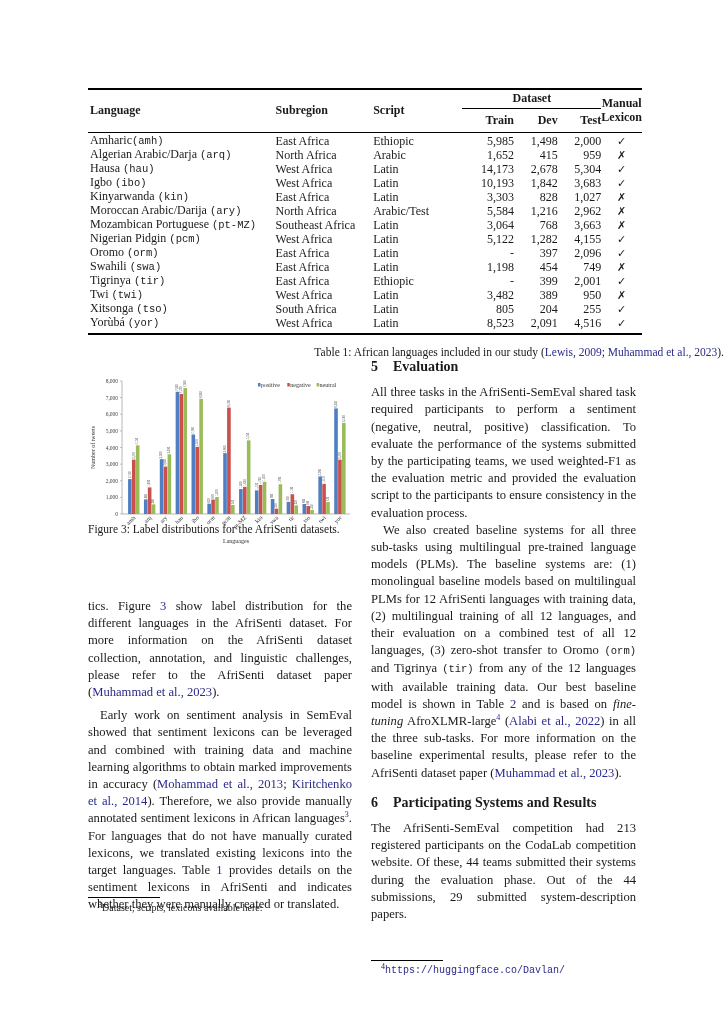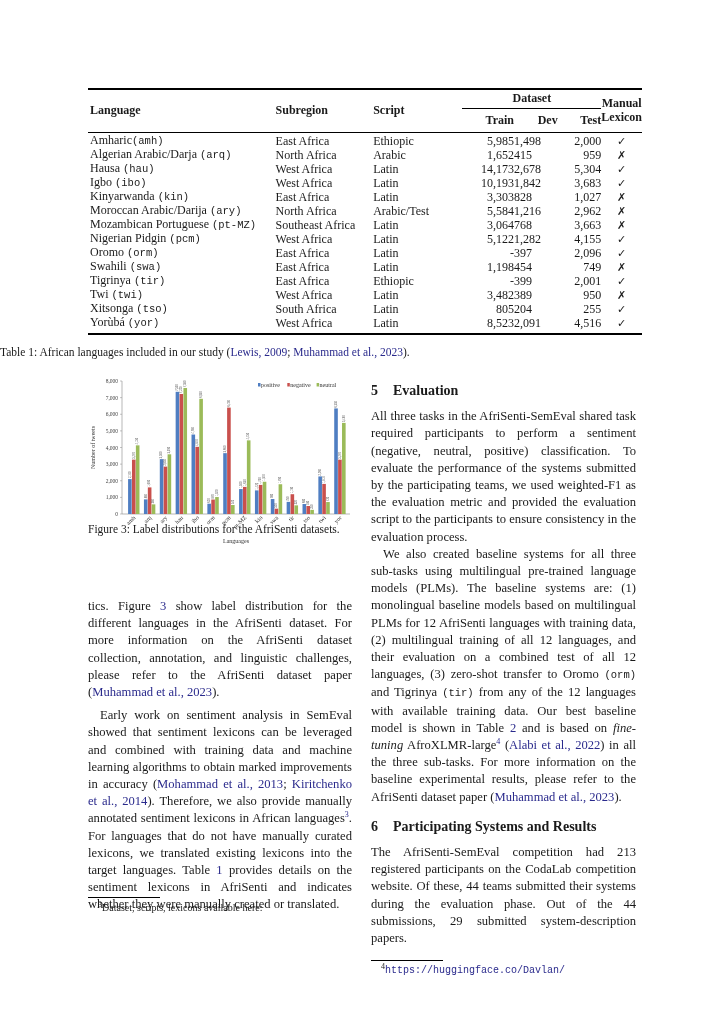--- a/index.html
+++ b/index.html
@@ -14,43 +14,43 @@
     #tbl .toprule { border-top: 2px solid #000; }
     #tbl .midrule { border-top: 0.8px solid #000; }
     #tbl .botrule { border-top: 2px solid #000; }
     #tbl table { width: 100%; border-collapse: collapse; font-size: 12px; line-height: 13px; }
     #tbl th { font-weight: bold; text-align: left; padding: 0; }
     #tbl td { padding: 0; white-space: nowrap; }
     .c-lang { width: 186px; padding-left: 2px !important; }
     .c-sub  { width: 98px; }
     .c-scr  { width: 90px; }
     .c-tr   { width: 52px; text-align: right; }
-    .c-dv   { width: 44px; text-align: left; }
+    .c-dv   { width: 44px; text-align: right; }
     .c-ts   { width: 44px; text-align: right; margin-top: 20px; }
     .c-lex  { width: 40px; text-align: center; }
     .hdr1 td, .hdr1 th { height: 20px; vertical-align: middle; }
     .hdr2 th { height: 20px; }
     .dataset-h { text-align: center !important; }
     .ds-line { border-bottom: 0.8px solid #000; }
     #tbl tbody tr td { height: 11.7px; }
     .sym { font-family: "DejaVu Sans", sans-serif; font-size: 11px; }
 
-    #tbl-cap { position: absolute; left: 0; width: 724px; top: 346px; text-align: left; font-size: 11.5px; }
+    #tbl-cap { position: absolute; left: 0; width: 724px; top: 346px; text-align: right; font-size: 11.5px; }
 
     
     #chart { position: absolute; left: 86px; top: 376px; width: 268px; height: 170px; }
     #chart svg { display: block; }
     #fig-cap { position: absolute; left: 88px; top: 523px; width: 270px; font-size: 11.5px; }
 
     
     .col { position: absolute; font-size: 12.6px; line-height: 17.2px; text-align: justify; }
     .col p { margin: 0; }
     .indent { text-indent: 12px; }
     #left-col { left: 88px; top: 588px; width: 264px; margin-top: 10px; }
-    #right-col { left: 371px; top: 382px; width: 265px; }
+    #right-col { left: 371px; top: 358px; width: 265px; }
     .sec-title { font-weight: bold; font-size: 14px; margin: 0 0 9px 0 !important; }
     .sec-num { display: inline-block; width: 22px; }
     sup { font-size: 8px; line-height: 0; }
 
     .fn-rule { border-top: 0.8px solid #000; width: 72px; }
     .fn { position: absolute; font-size: 10px; line-height: 12.5px; }
     #fn3 { left: 88px; top: 897px; width: 270px; }
     #fn4 { left: 371px; top: 960px; width: 270px; }
   </style>
 </head>

